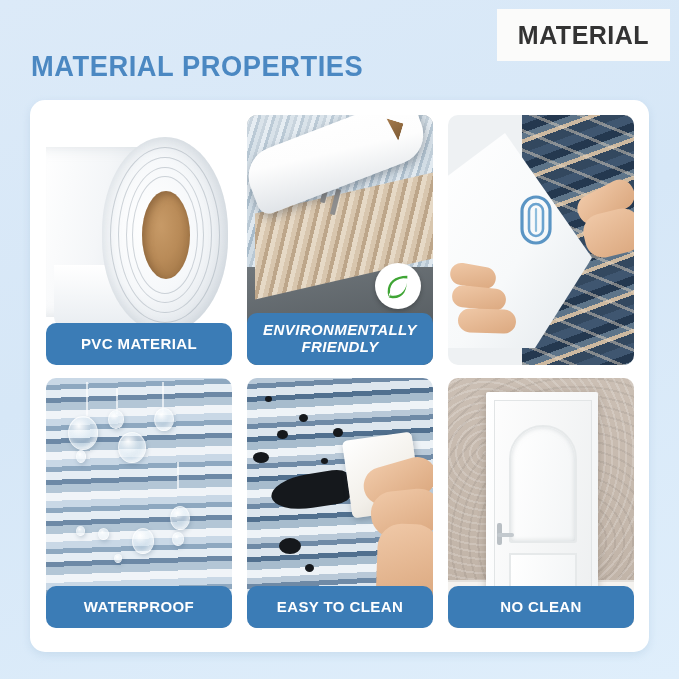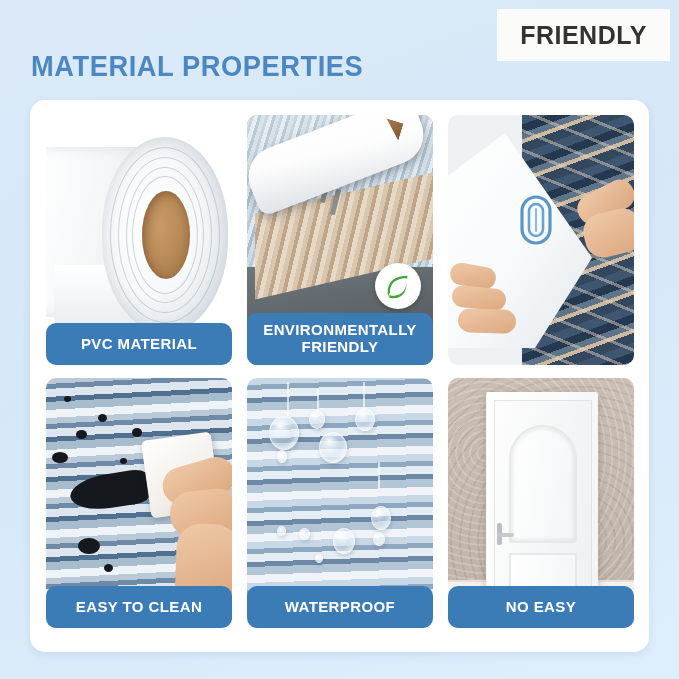--- a/index.html
+++ b/index.html
@@ -108,21 +108,21 @@
     font-size: 15px;
     font-weight: bold;
     letter-spacing: 0.4px;
     line-height: 1.12;
     display: flex;
     align-items: center;
     justify-content: center;
     text-align: center;
     padding: 6px 4px;
   }
-  .tile-label.two-line { min-height: 52px; font-size: 15px; }
+  .tile-label.two-line { min-height: 52px; font-size: 15px; font-style: italic; }
 
   
   .roll-wrap { position: absolute; inset: 0; background: #ffffff; }
   .roll-sheet {
     position: absolute; left: -6px; top: 32px; width: 150px; height: 170px;
     background: linear-gradient(100deg,#ffffff 0%,#f4f6f8 40%,#e2e7ec 75%,#eef1f4 100%);
     border-radius: 6px 40px 34px 8px;
     box-shadow: inset -8px 0 14px rgba(170,180,190,0.35);
   }
   .roll-body {
@@ -310,21 +310,21 @@
   .ng-handle2 { position: absolute; left: 2px; top: 132px; width: 17px; height: 4px; background: #c3c9ce; border-radius: 2px; }
   .ng-skirt-l { position: absolute; left: 0; bottom: 22px; width: 40px; height: 26px; background: #f4f2ef; border-top: 2px solid #e3e0dc; }
   .ng-skirt-r { position: absolute; right: 0; bottom: 22px; width: 40px; height: 26px; background: #f4f2ef; border-top: 2px solid #e3e0dc; }
 </style>
 </head>
 <body>
 
 <div class="page">
 
   <div class="brand-box">
-    <span class="brand-text">FRIENDLY</span>
+    <span class="brand-text">MATERIAL</span>
   </div>
 
   <div class="headline">MATERIAL PROPERTIES</div>
 
   <div class="panel"></div>
 
   <div class="grid">
 
     <div class="tile plain">
       <div class="tile-media">
@@ -374,40 +374,20 @@
           <svg width="40" height="54" viewBox="0 0 40 54" aria-hidden="true">
             <rect x="6" y="4" width="28" height="46" rx="14" fill="none" stroke="#5b95c4" stroke-width="3.2"></rect>
             <rect x="13" y="11" width="14" height="32" rx="7" fill="none" stroke="#6ba3cf" stroke-width="2.6"></rect>
             <line x1="20" y1="16" x2="20" y2="38" stroke="#8fbedd" stroke-width="2.2" stroke-linecap="round"></line>
           </svg>
         </div>
         <div class="hand sa-hand-l1"></div>
         <div class="hand sa-hand-l2"></div>
         <div class="hand sa-hand-l3"></div>
       </div>
-    </div>
-
-    <div class="tile">
-      <div class="tile-media">
-        <div class="ec-bg"></div>
-        <div class="dot" style="left:18px; top:18px; width:7px; height:6px;"></div>
-        <div class="dot" style="left:52px; top:36px; width:9px; height:8px;"></div>
-        <div class="dot" style="left:30px; top:52px; width:11px; height:9px;"></div>
-        <div class="dot" style="left:86px; top:50px; width:10px; height:9px;"></div>
-        <div class="dot" style="left:74px; top:80px; width:7px; height:6px;"></div>
-        <div class="smear ec-smear-main"></div>
-        <div class="dot" style="left:6px; top:74px; width:16px; height:11px;"></div>
-        <div class="dot" style="left:32px; top:160px; width:22px; height:16px;"></div>
-        <div class="dot" style="left:58px; top:186px; width:9px; height:8px;"></div>
-        <div class="ec-cloth"></div>
-        <div class="hand ec-hand-1"></div>
-        <div class="hand ec-hand-2"></div>
-        <div class="hand ec-hand-3"></div>
-      </div>
-      <div class="tile-label">EASY TO CLEAN</div>
     </div>
 
     <div class="tile">
       <div class="tile-media">
         <div class="wp-bg"></div>
         <div class="trail" style="left:40px; top:4px; height:34px;"></div>
         <div class="trail" style="left:70px; top:10px; height:26px;"></div>
         <div class="trail" style="left:116px; top:4px; height:30px;"></div>
         <div class="drop" style="left:22px; top:38px; width:30px; height:34px;"></div>
         <div class="drop" style="left:62px; top:32px; width:16px; height:19px;"></div>
@@ -420,29 +400,49 @@
         <div class="drop" style="left:30px; top:148px; width:9px; height:10px;"></div>
         <div class="drop" style="left:52px; top:150px; width:11px; height:12px;"></div>
         <div class="drop" style="left:126px; top:154px; width:12px; height:14px;"></div>
         <div class="drop" style="left:68px; top:176px; width:8px; height:9px;"></div>
       </div>
       <div class="tile-label">WATERPROOF</div>
     </div>
 
     <div class="tile">
       <div class="tile-media">
+        <div class="ec-bg"></div>
+        <div class="dot" style="left:18px; top:18px; width:7px; height:6px;"></div>
+        <div class="dot" style="left:52px; top:36px; width:9px; height:8px;"></div>
+        <div class="dot" style="left:30px; top:52px; width:11px; height:9px;"></div>
+        <div class="dot" style="left:86px; top:50px; width:10px; height:9px;"></div>
+        <div class="dot" style="left:74px; top:80px; width:7px; height:6px;"></div>
+        <div class="smear ec-smear-main"></div>
+        <div class="dot" style="left:6px; top:74px; width:16px; height:11px;"></div>
+        <div class="dot" style="left:32px; top:160px; width:22px; height:16px;"></div>
+        <div class="dot" style="left:58px; top:186px; width:9px; height:8px;"></div>
+        <div class="ec-cloth"></div>
+        <div class="hand ec-hand-1"></div>
+        <div class="hand ec-hand-2"></div>
+        <div class="hand ec-hand-3"></div>
+      </div>
+      <div class="tile-label">EASY TO CLEAN</div>
+    </div>
+
+    <div class="tile">
+      <div class="tile-media">
         <div class="ng-bg"></div>
         <div class="ng-skirt-l"></div>
         <div class="ng-skirt-r"></div>
         <div class="ng-frame">
           <div class="ng-door">
             <div class="ng-panel-top"></div>
             <div class="ng-panel-bot"></div>
             <div class="ng-handle"></div>
             <div class="ng-handle2"></div>
           </div>
         </div>
       </div>
-      <div class="tile-label">NO EASY</div>
+      <div class="tile-label">NO CLEAN</div>
     </div>
 
   </div>
 </div>
 
 </body></html>

